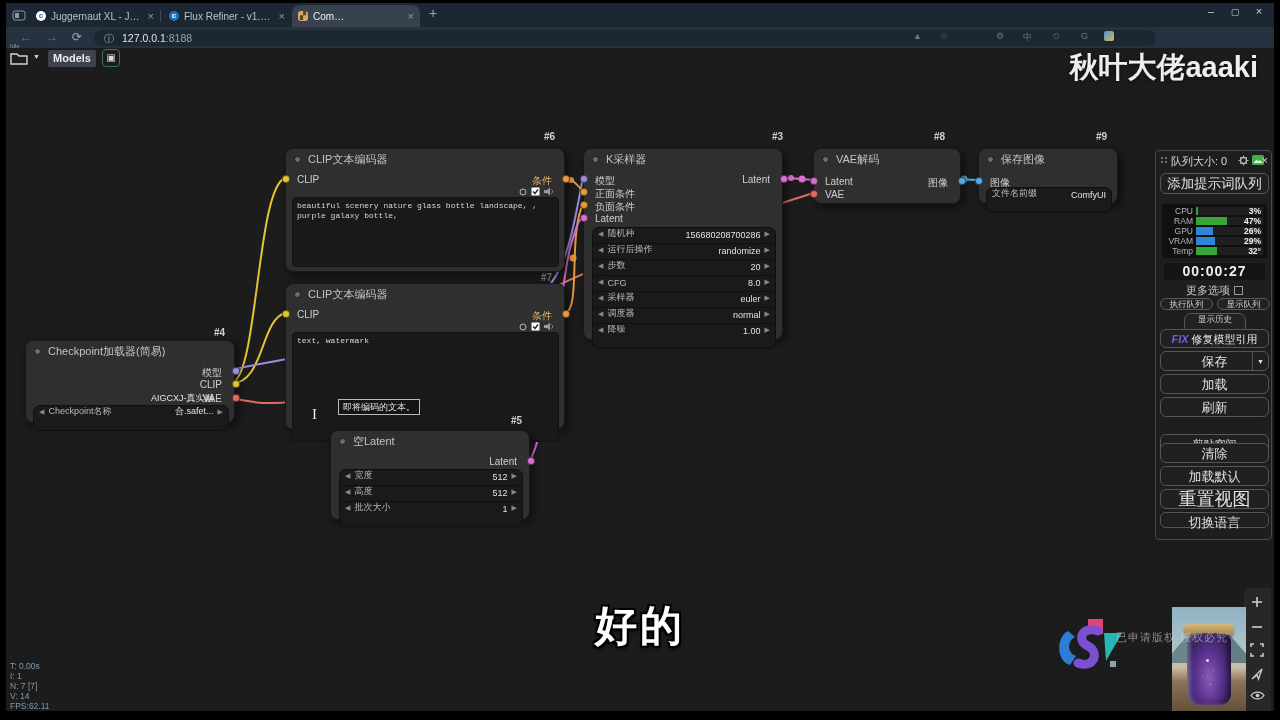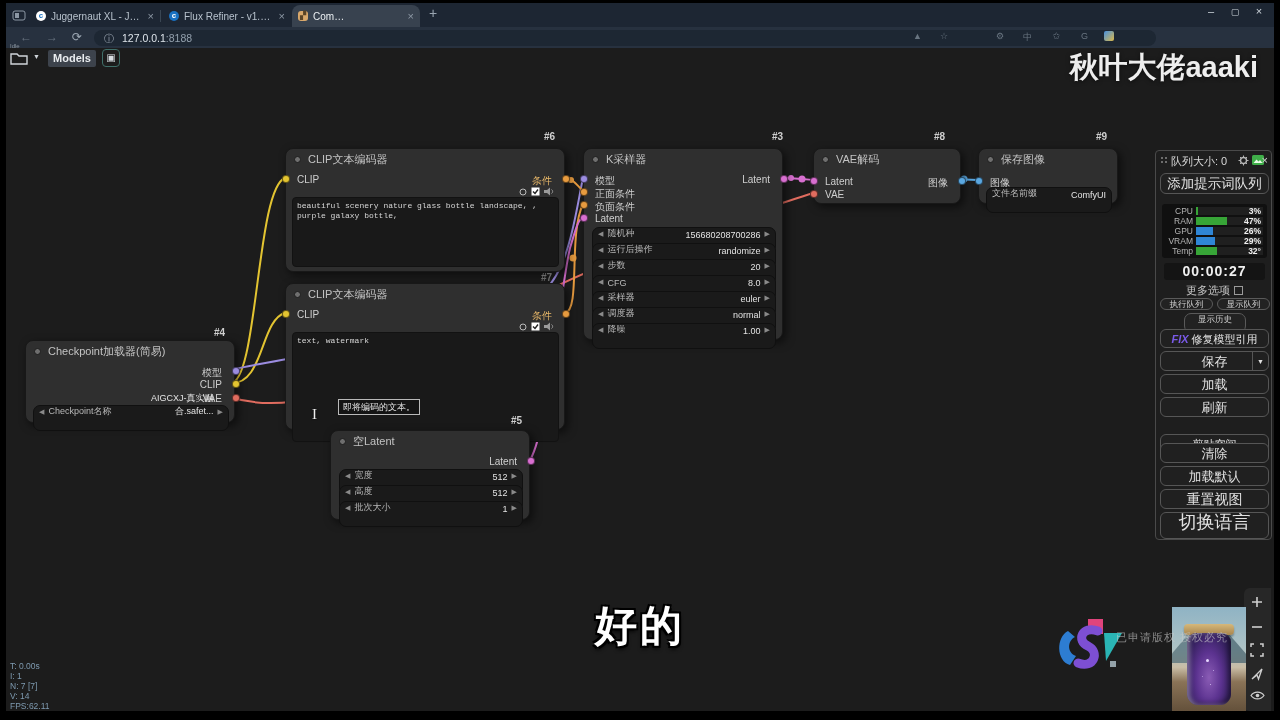--- a/index.html
+++ b/index.html
@@ -444,22 +444,22 @@
     <div class="smallbtn" style="left:61px;top:147px;width:53px;height:12px;line-height:11px">显示队列</div>
     <div class="smallbtn" style="left:28px;top:162px;width:62px;height:20px;line-height:11px">显示历史</div>
     <div class="pbtn" style="left:4px;top:178px;width:109px;height:19px;font-size:11px;line-height:18px"><b style="color:#7a5ae8;font-style:italic">FIX</b> <span>修复模型引用</span></div>
 
     <div class="pbtn" style="left:4px;top:200px;width:109px;height:20px;font-size:13px;line-height:19px"><span>保存</span><span style="position:absolute;right:0;top:0;width:16px;height:100%;border-left:1px solid #565656;font-size:7px;line-height:19px">▼</span></div>
     <div class="pbtn" style="left:4px;top:223px;width:109px;height:20px;font-size:13px;line-height:19px">加载</div>
     <div class="pbtn" style="left:4px;top:246px;width:109px;height:20px;font-size:13px;line-height:19px">刷新</div>
     <div class="pbtn" style="left:4px;top:283px;width:109px;height:23px;font-size:11px;line-height:19px">剪贴空间</div>
     <div class="pbtn" style="left:4px;top:292px;width:109px;height:20px;font-size:13px;line-height:19px">清除</div>
     <div class="pbtn" style="left:4px;top:315px;width:109px;height:20px;font-size:13px;line-height:19px">加载默认</div>
-    <div class="pbtn" style="left:4px;top:338px;width:109px;height:20px;font-size:14px;line-height:19px">重置视图</div>
-    <div class="pbtn" style="left:4px;top:361px;width:109px;height:27px;font-size:18px;line-height:19px">切换语言</div>
+    <div class="pbtn" style="left:4px;top:338px;width:109px;height:20px;font-size:18px;line-height:19px">重置视图</div>
+    <div class="pbtn" style="left:4px;top:361px;width:109px;height:16px;font-size:13px;line-height:19px">切换语言</div>
   </div>
 
 
   <div class="ztool">
     <svg style="top:7px" width="14" height="14">
         <path d="M7 2 v10 M2 7 h10" stroke="#cfcfcf" stroke-width="1.6"></path>
       </svg>
     <svg style="top:32px" width="14" height="14">
         <path d="M2 7 h10" stroke="#cfcfcf" stroke-width="1.6"></path>
       </svg>

